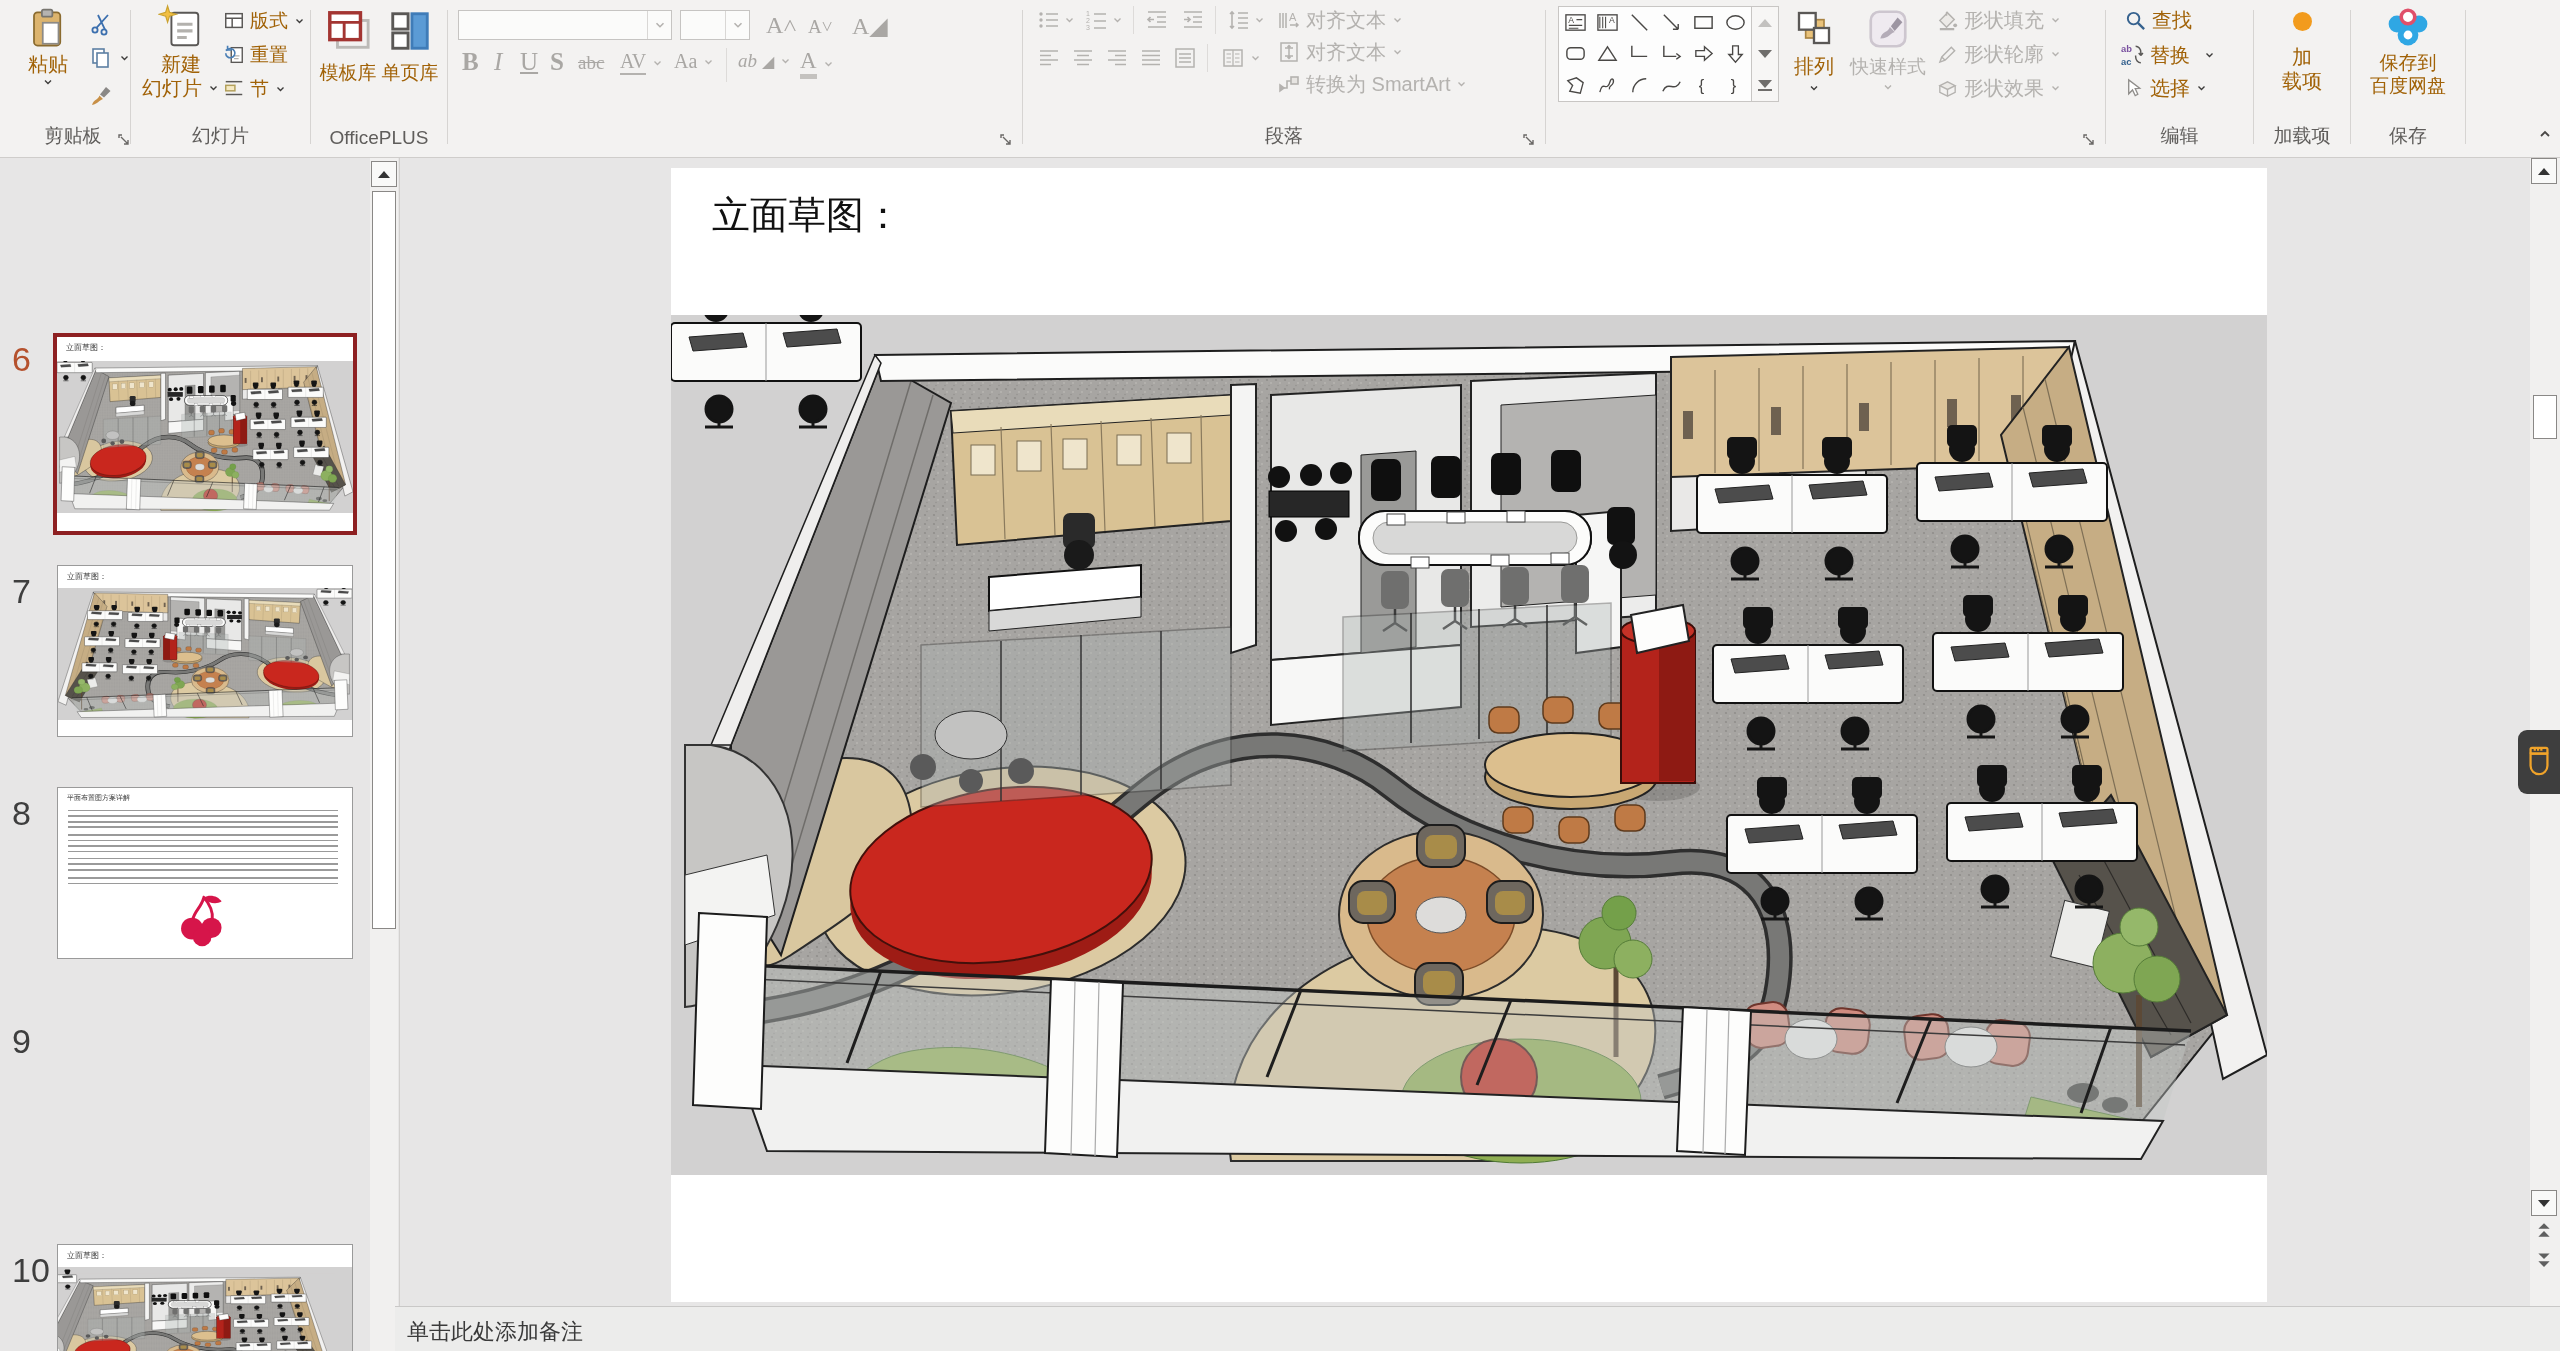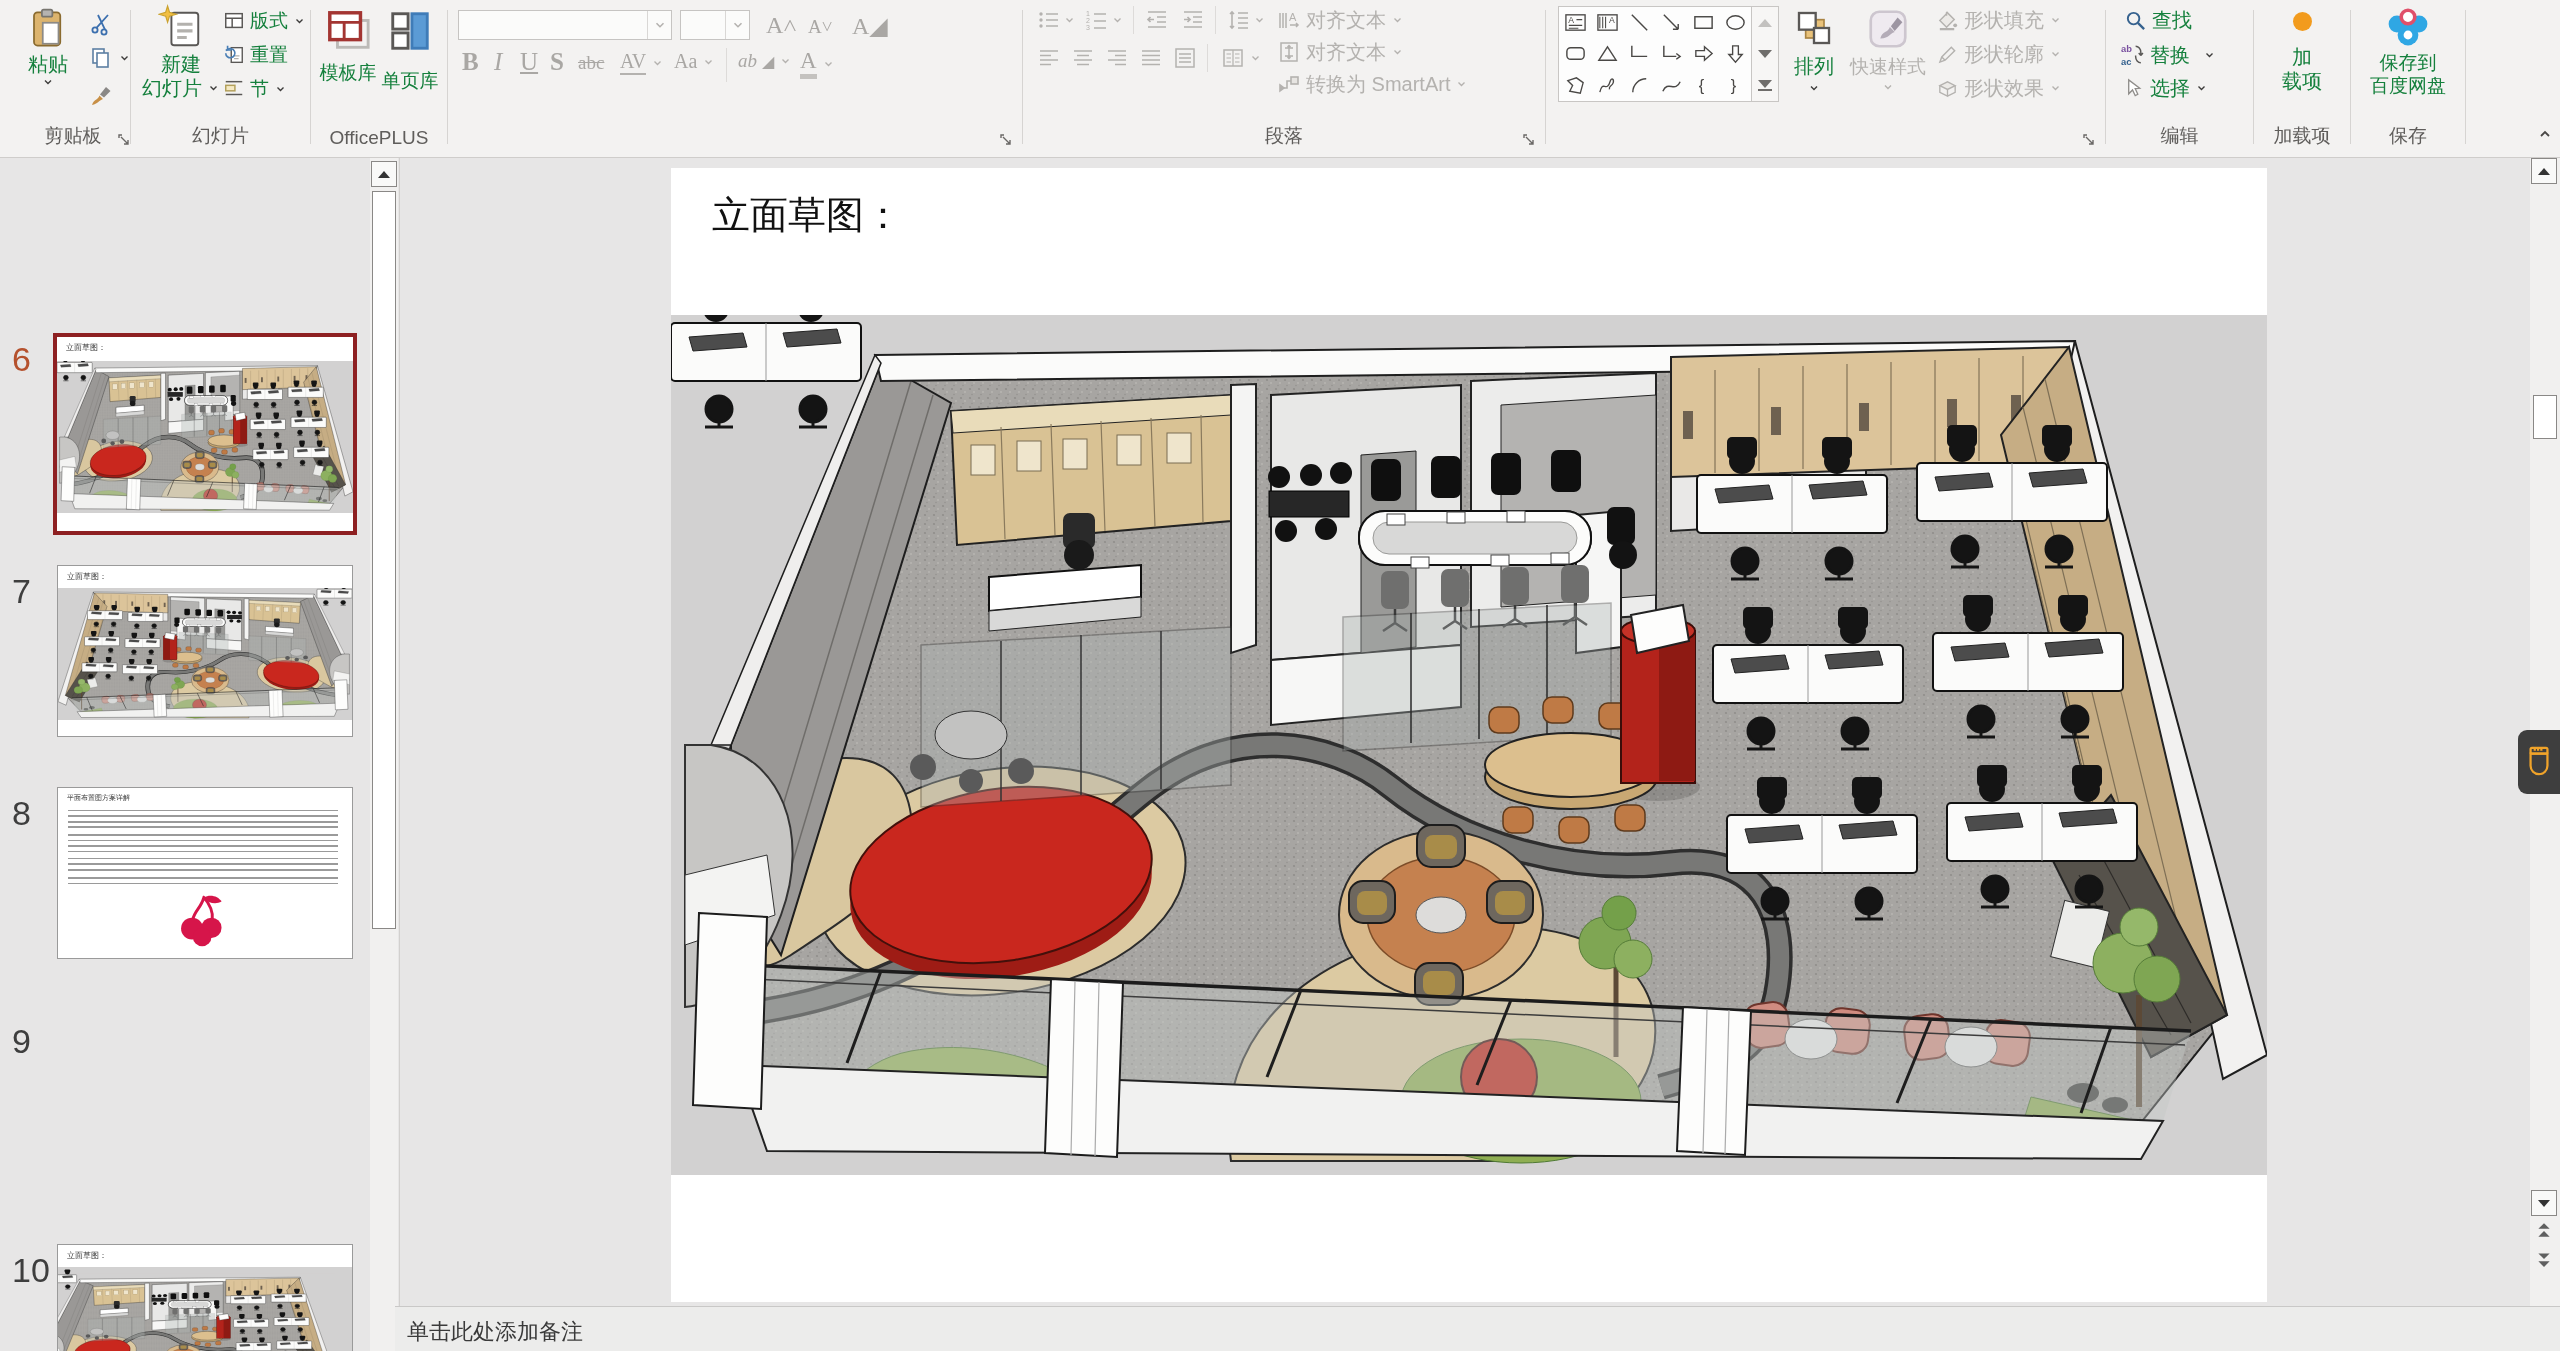--- a/index.html
+++ b/index.html
@@ -5,21 +5,21 @@
 *{box-sizing:border-box;margin:0;padding:0}
 html,body{background:#fff}
 body{font-family:"Liberation Sans",sans-serif}
 #app{position:relative;width:2560px;height:1351px;background:#e7e6e6;overflow:hidden}
 
 .ribbon{position:absolute;left:0;top:0;width:2560px;height:158px;background:#f3f2f1;border-bottom:1px solid #cfcdcb}
 .grp{position:absolute;top:0;height:156px}
 .glabel{position:absolute;bottom:7px;left:0;width:100%;text-align:center;font-size:19px;color:#5f5d5b;white-space:nowrap}
 .gdiv{position:absolute;top:10px;width:1px;height:134px;background:#d6d4d2}
 .abs{position:absolute}
-.rlab{font-size:20px;color:#15803d;white-space:nowrap;line-height:1.2}
+.rlab{font-size:20px;color:#a16207;white-space:nowrap;line-height:1.2}
 .sml{font-size:19px}
 .dis,.dis .rlab{color:#b4b2af}
 .col{display:flex;flex-direction:column;align-items:center}
 .row{display:flex;align-items:center;gap:5px}
 .ic{display:inline-block;vertical-align:middle}
 .ic svg{display:block;width:100%;height:100%}
 .dark{color:#3d3c3b}
 .gray{color:#b4b2af}
 .launcher{position:absolute;bottom:8px;width:16px;height:16px;color:#6a6866}
 .combo{background:#fbfbfa;border:1px solid #c6c4c2;height:30px;position:absolute;display:flex;align-items:center}
@@ -645,21 +645,21 @@
             </svg>
           </span>
         <span class="rlab sml" style="margin-top:8px">模板库</span>
       </div>
       <div class="abs col" style="left:70px;top:8px;width:58px">
         <span class="ic" style="width:46px;height:46px">
             <svg>
               <use href="#i-pagelib"></use>
             </svg>
           </span>
-        <span class="rlab sml" style="margin-top:16px">单页库</span>
+        <span class="rlab sml" style="margin-top:8px">单页库</span>
       </div>
       <div class="glabel">OfficePLUS</div>
     </div>
     <div class="gdiv" style="left:447px"></div>
 
     <div class="grp dis" style="left:448px;width:574px">
       <div class="combo" style="left:10px;top:10px;width:214px">
           <span class="cbtn ic" style="width:24px;height:28px">
             <svg viewBox="0 0 16 16" style="width:14px;height:14px;margin:auto">
               <use href="#i-chv"></use>

